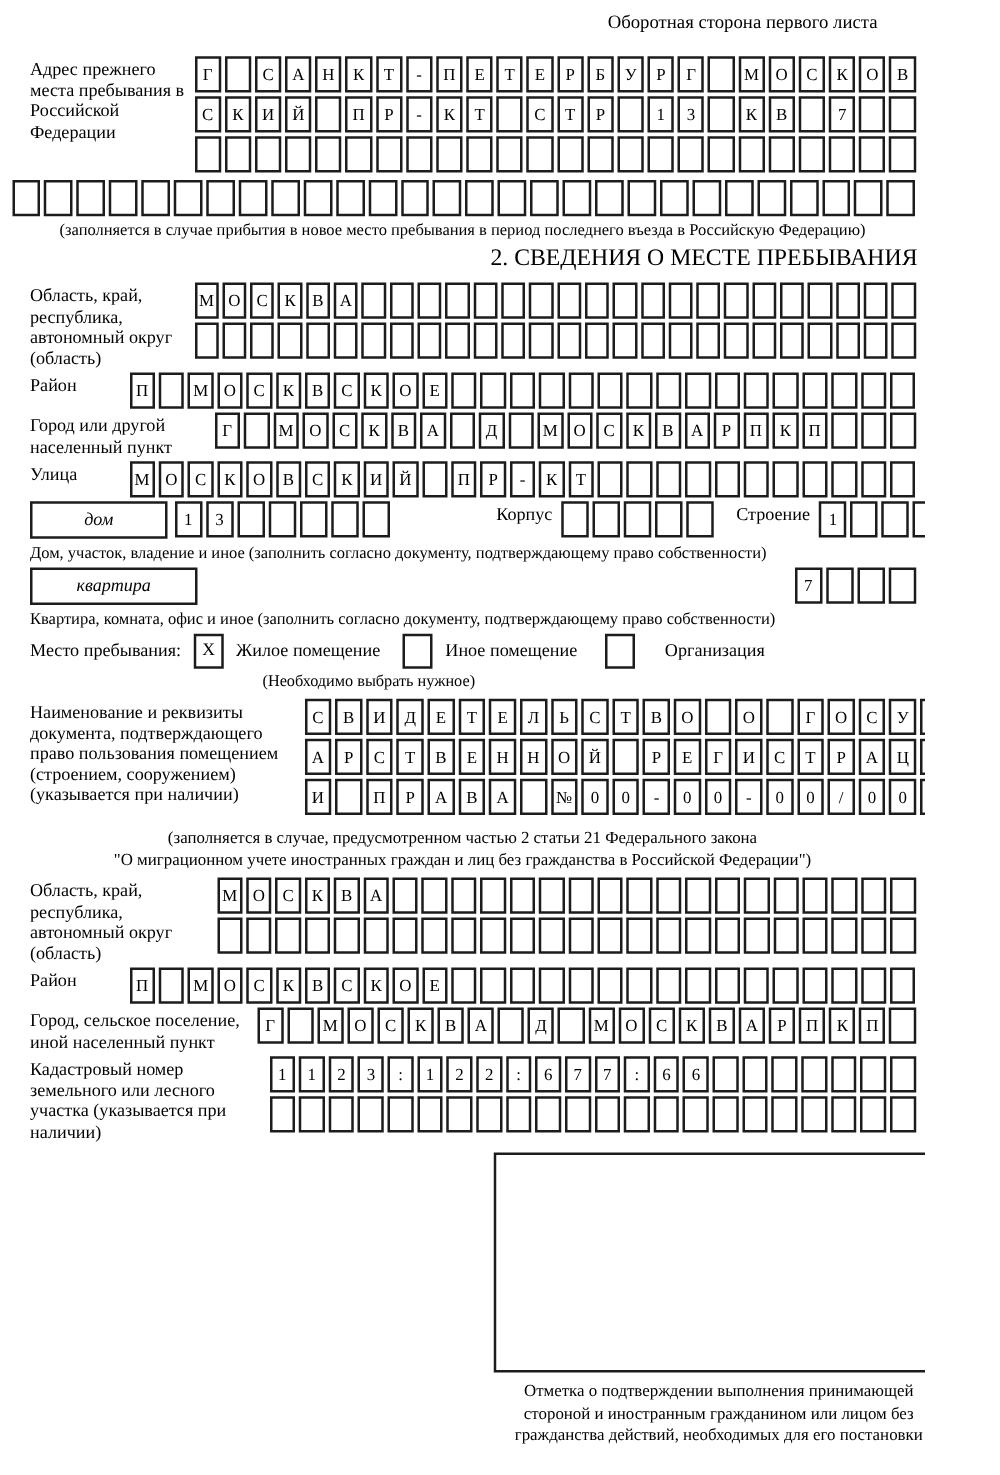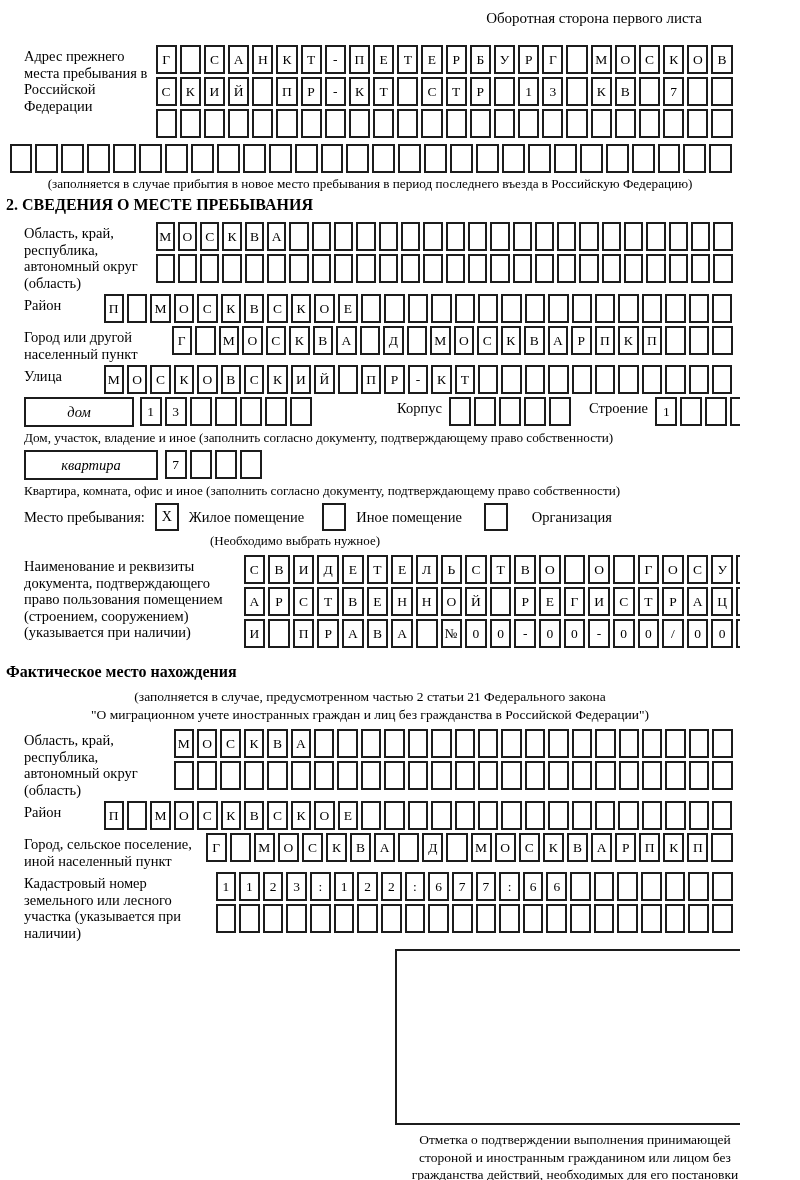--- a/index.html
+++ b/index.html
@@ -2,39 +2,39 @@
 <html><head>
 <meta charset="utf-8">
 <style>
   html,body { margin:0; padding:0; background:#fff; }
   .page {
     position:relative; width:740px; height:1180px; box-sizing:border-box;
     padding:10px 6px 0 24px; overflow:hidden; color:#000;
     font-family:"Liberation Serif","DejaVu Serif",serif;
   }
   .hdr-note { text-align:right; font-size:15px; padding-right:32px; margin-bottom:18px; }
-  .row  { display:flex; align-items:flex-start; margin-bottom:3px; }
+  .row  { display:flex; align-items:flex-start; margin-bottom:3px;justify-content:space-between; }
   .blk  { display:flex; align-items:flex-start; margin-bottom:3px; }
   .rows { flex:1 1 auto; min-width:0; }
   .rows .cells { margin-bottom:3px; }
   .lbl  { flex:0 0 auto; font-size:14.5px; line-height:16.5px; padding-top:3px; }
   .w130 { flex-basis:130px; } .w146 { flex-basis:146px; } .w148 { flex-basis:148px; }
   .w78  { flex-basis:78px;  } .w218 { flex-basis:218px; } .w180 { flex-basis:180px; }
   .w190 { flex-basis:190px; }
   .cells { flex:1 1 auto; display:flex; min-width:0; }
   .cell {
     flex:1 1 0; min-width:0; height:25px; border:2px solid #1c1c1c; margin:0 1.5px;
     display:flex; align-items:center; justify-content:center;
     font-size:13.5px; background:#fff;
   }
   .cells-f { flex:0 0 auto; display:flex; }
   .cells-f .cell { flex:0 0 18px; }
   .cap { font-size:13.2px; text-align:center; margin:0 0 4px -18px; }
   .cap-left { font-size:13.2px; margin:0 0 4px 0; }
-  .title { font-weight:bold; text-align:left; font-size:16px; margin:2px 0 8px -18px; }
+  .title { font-weight:normal; text-align:right; font-size:19px; margin:2px 0 8px -18px; }
   .subcap { font-size:13.5px; text-align:center; margin:0 0 2px -18px; }
   .row4 { margin-left:-16px; }
   .bigbox {
     border:2px solid #1c1c1c; height:26px; display:flex; align-items:center;
     justify-content:center; font-size:14.5px; background:#fff; flex:0 0 auto;font-style:italic;
   }
   .gap { flex:0 0 auto; }
   .stay { display:flex; align-items:center; font-size:14.5px; margin:4px 0 2px; }
   .chk {
     width:20px; height:24px; border:2px solid #1c1c1c; display:flex; align-items:center;
@@ -448,21 +448,20 @@
           <span class="cell">0</span>
           <span class="cell">0</span>
           <span class="cell">/</span>
           <span class="cell">0</span>
           <span class="cell">0</span>
           <span class="cell">0</span>
         </div>
     </div>
   </div>
 
-  <div class="title" style="margin-top:8px;">Фактическое место нахождения</div>
   <div class="subcap">(заполняется в случае, предусмотренном частью 2 статьи 21 Федерального закона</div>
   <div class="subcap" style="margin-bottom:6px;">"О миграционном учете иностранных граждан и лиц без гражданства в Российской Федерации")</div>
 
   <div class="blk">
     <div class="lbl w148">Область, край, республика, автономный округ (область)</div>
     <div class="rows">
       <div class="cells">
           <span class="cell">М</span>
           <span class="cell">О</span>
           <span class="cell">С</span>

